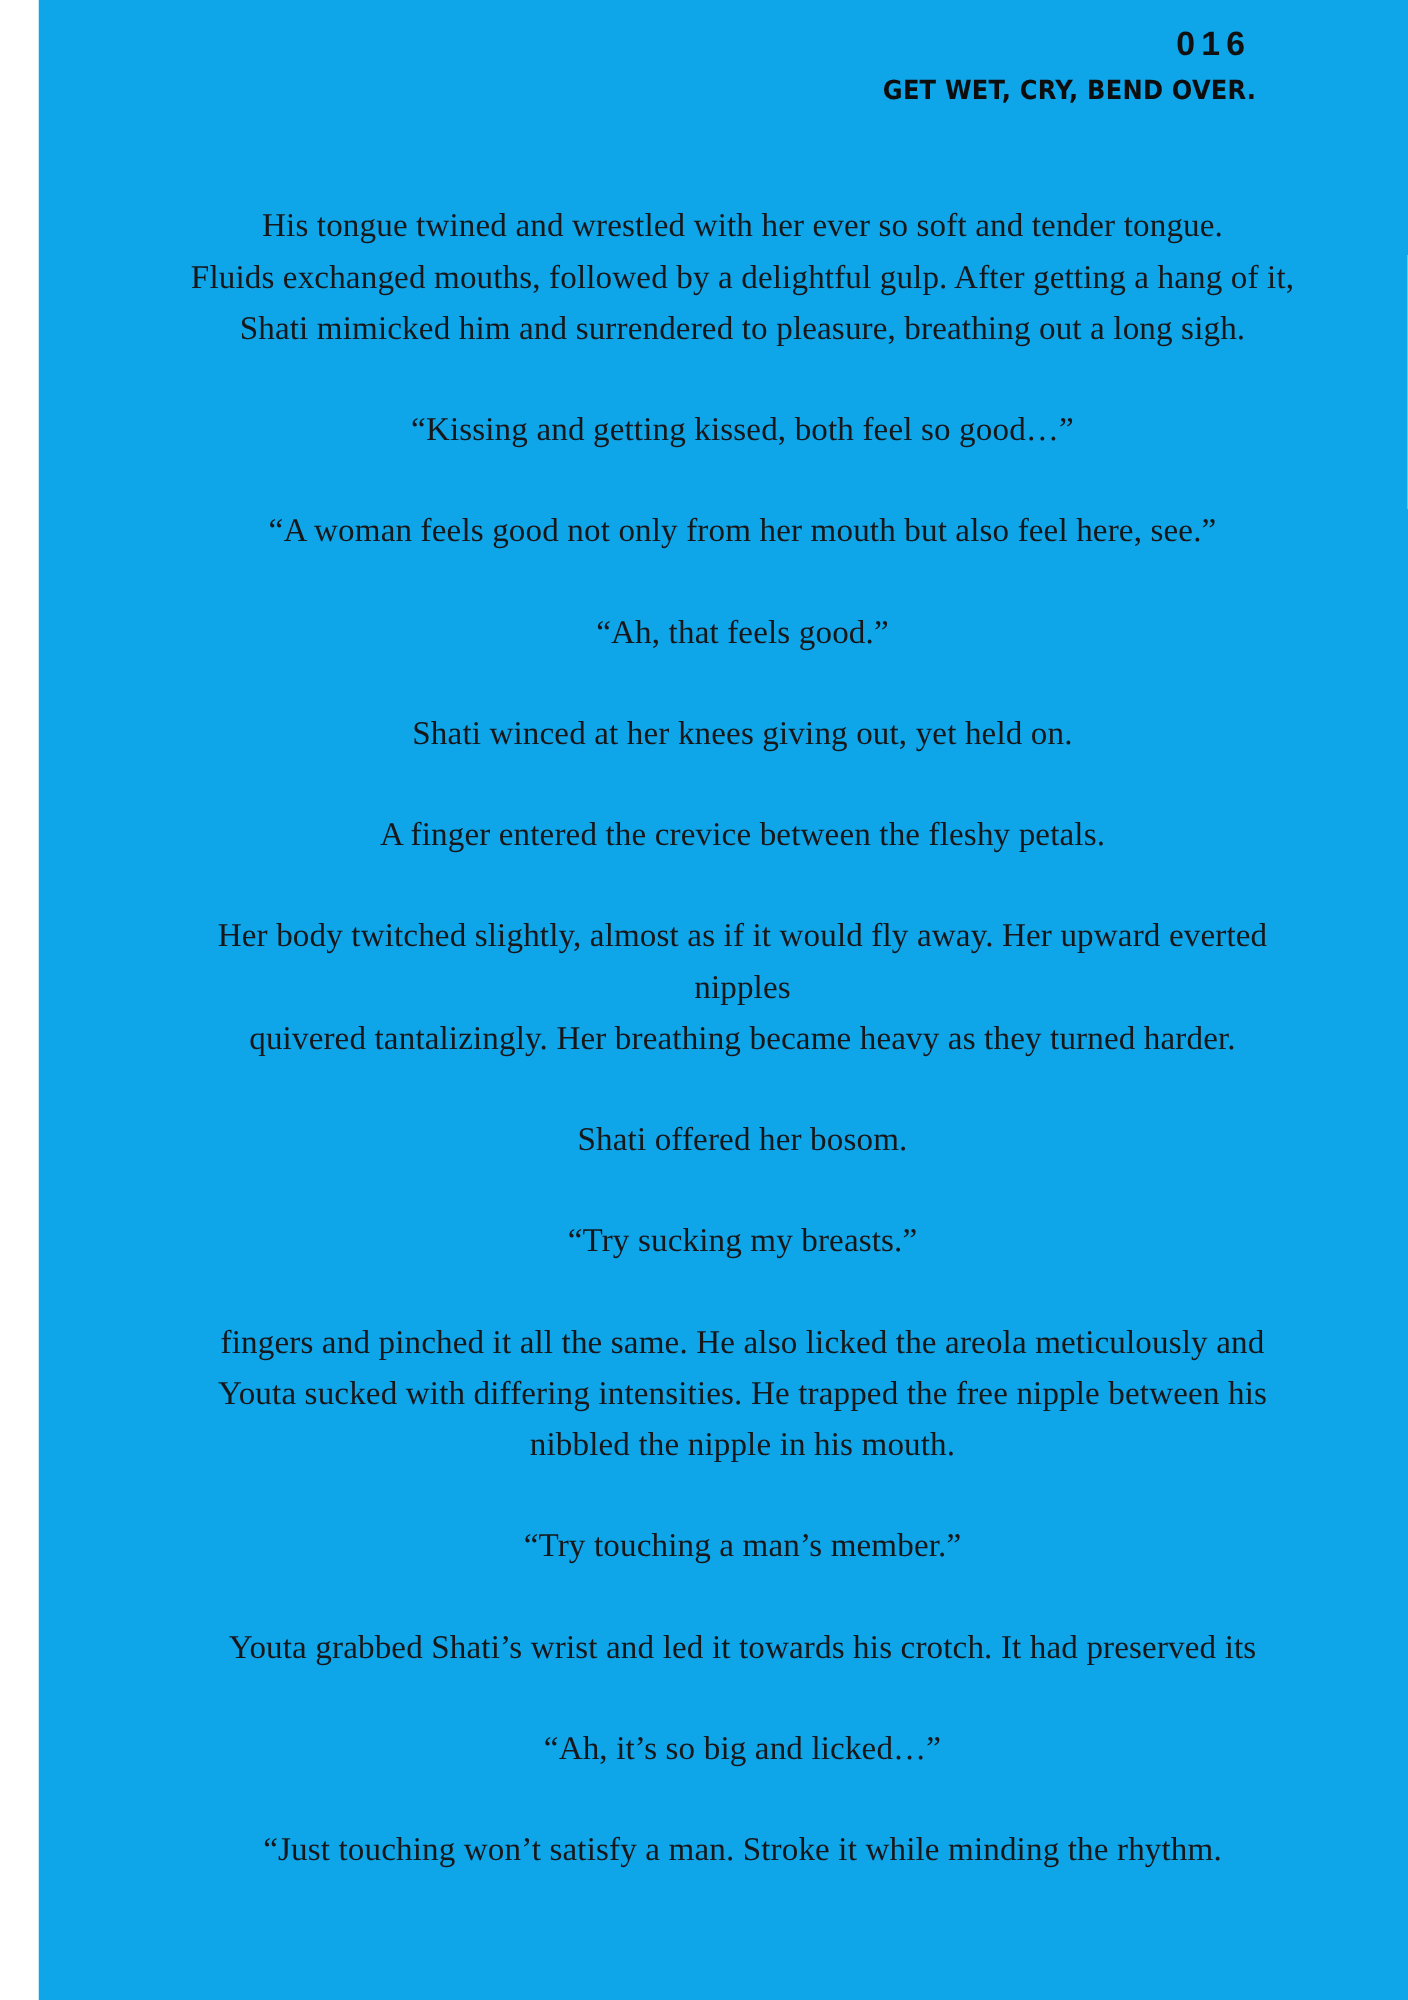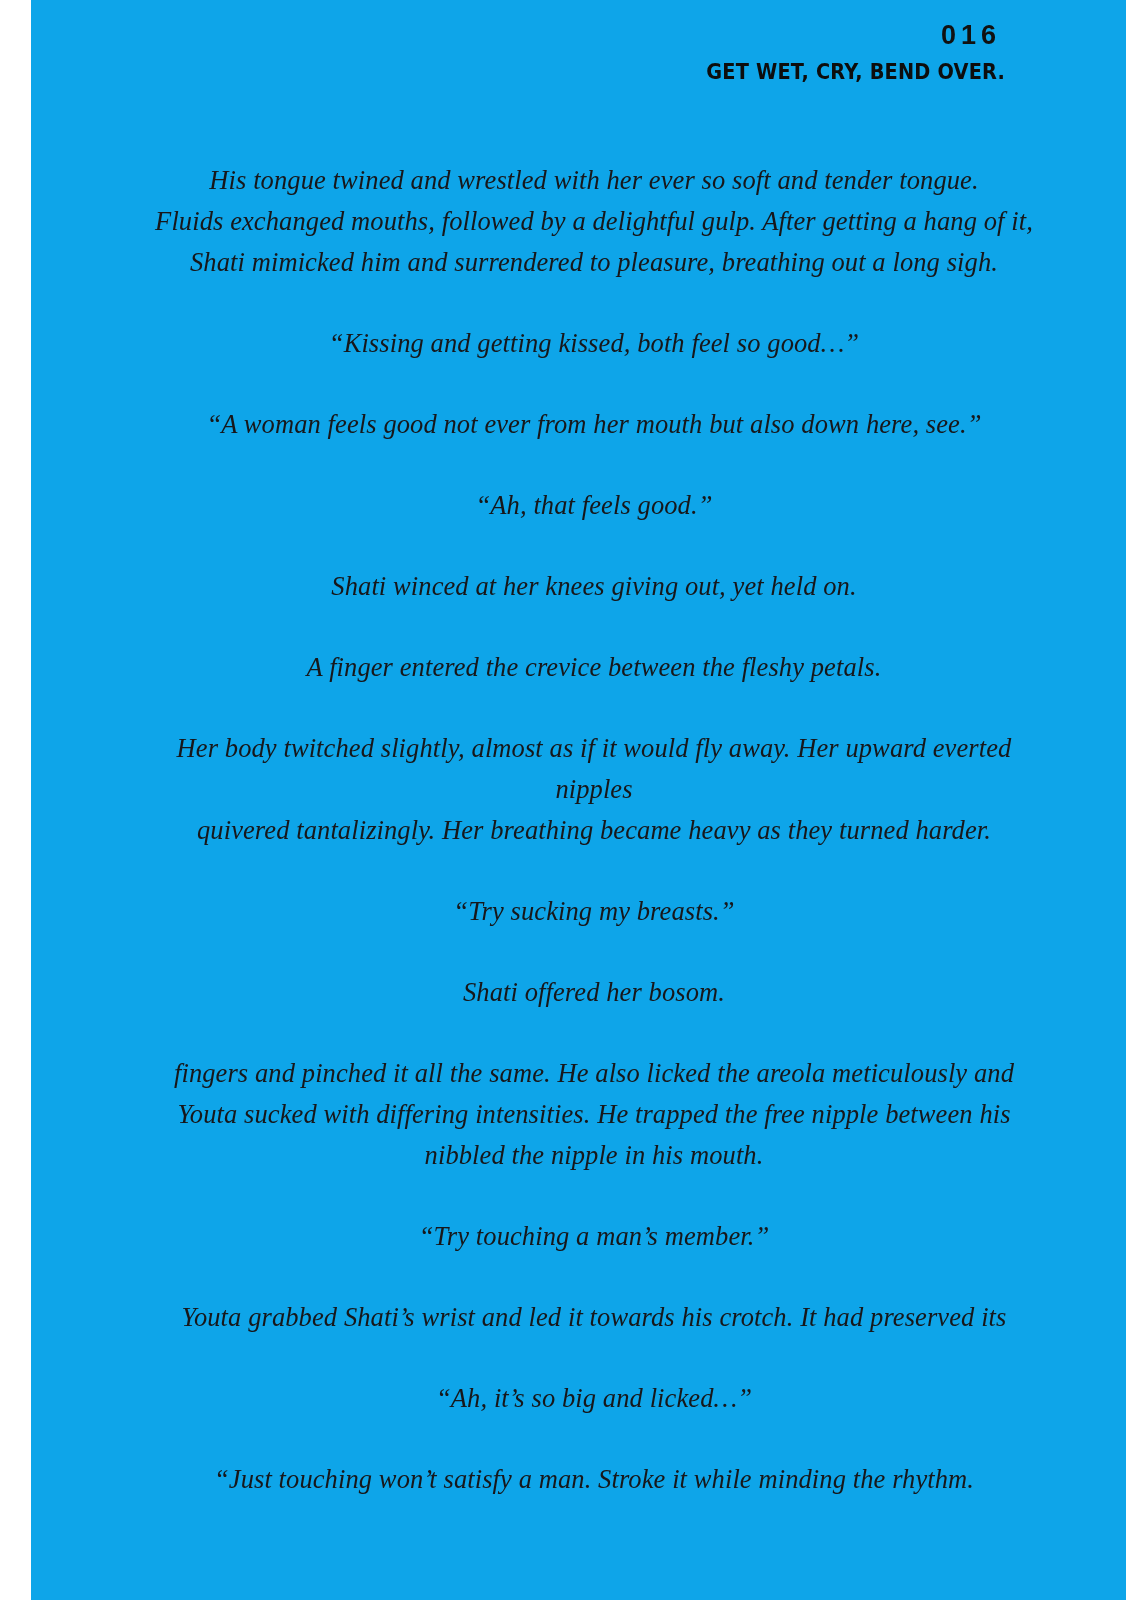--- a/index.html
+++ b/index.html
@@ -75,43 +75,42 @@
     margin: 0 0 40px 0;
     text-align: center;
     letter-spacing: 0.1px;
     white-space: pre-line;
   }
   .para:last-child { margin-bottom: 0; }
 
   
   .para span.line {
     display: block;
-    font-style: italic;
   }
 </style>
 </head>
 <body>
 
 <div class="page">
 
   <div class="page-header">
     <span class="page-number">016</span>
     <span class="chapter-title">GET WET, CRY, BEND OVER.</span>
   </div>
 
   <div class="body-text">
       <p class="para"><span class="line">His tongue twined and wrestled with her ever so soft and tender tongue.</span><span class="line">Fluids exchanged mouths, followed by a delightful gulp.  After getting a hang of it,</span><span class="line">Shati mimicked him and surrendered to pleasure, breathing out a long sigh.</span></p>
       <p class="para"><span class="line">“Kissing and getting kissed, both feel so good…”</span></p>
-      <p class="para"><span class="line">“A woman feels good not ever from her mouth but also down here, see.”</span></p>
+      <p class="para"><span class="line">“A woman feels good not only from her mouth but also feel here, see.”</span></p>
       <p class="para"><span class="line">“Ah, that feels good.”</span></p>
       <p class="para"><span class="line">Shati winced at her knees giving out, yet held on.</span></p>
       <p class="para"><span class="line">A finger entered the crevice between the fleshy petals.</span></p>
       <p class="para"><span class="line">Her body twitched slightly, almost as if it would fly away. Her upward everted nipples</span><span class="line">quivered tantalizingly. Her breathing became heavy as they turned harder.</span></p>
+      <p class="para"><span class="line">Shati offered her bosom.</span></p>
       <p class="para"><span class="line">“Try sucking my breasts.”</span></p>
-      <p class="para"><span class="line">Shati offered her bosom.</span></p>
       <p class="para"><span class="line">fingers and pinched it all the same. He also licked the areola meticulously and</span><span class="line">Youta sucked with differing intensities. He trapped the free nipple between his</span><span class="line">nibbled the nipple in his mouth.</span></p>
       <p class="para"><span class="line">“Try touching a man’s member.”</span></p>
       <p class="para"><span class="line">Youta grabbed Shati’s wrist and led it towards his crotch. It had preserved its</span></p>
       <p class="para"><span class="line">“Ah, it’s so big and licked…”</span></p>
       <p class="para"><span class="line">“Just touching won’t satisfy a man. Stroke it while minding the rhythm.</span></p>
     </div>
 
 </div>
 
 </body></html>

